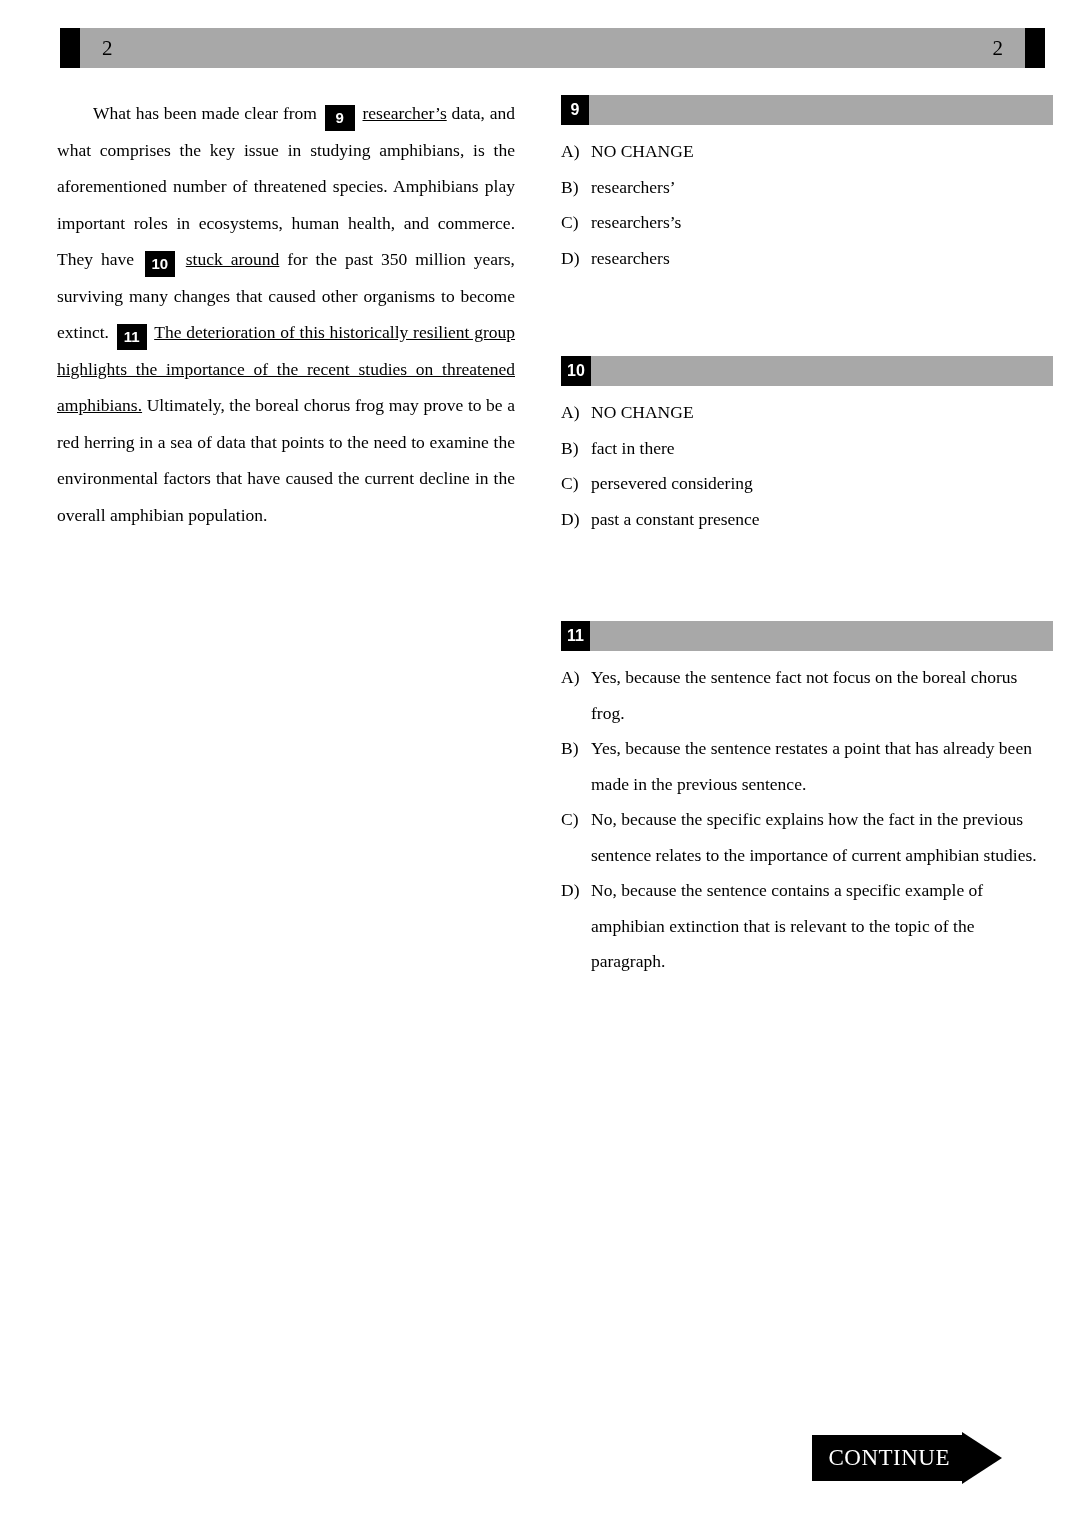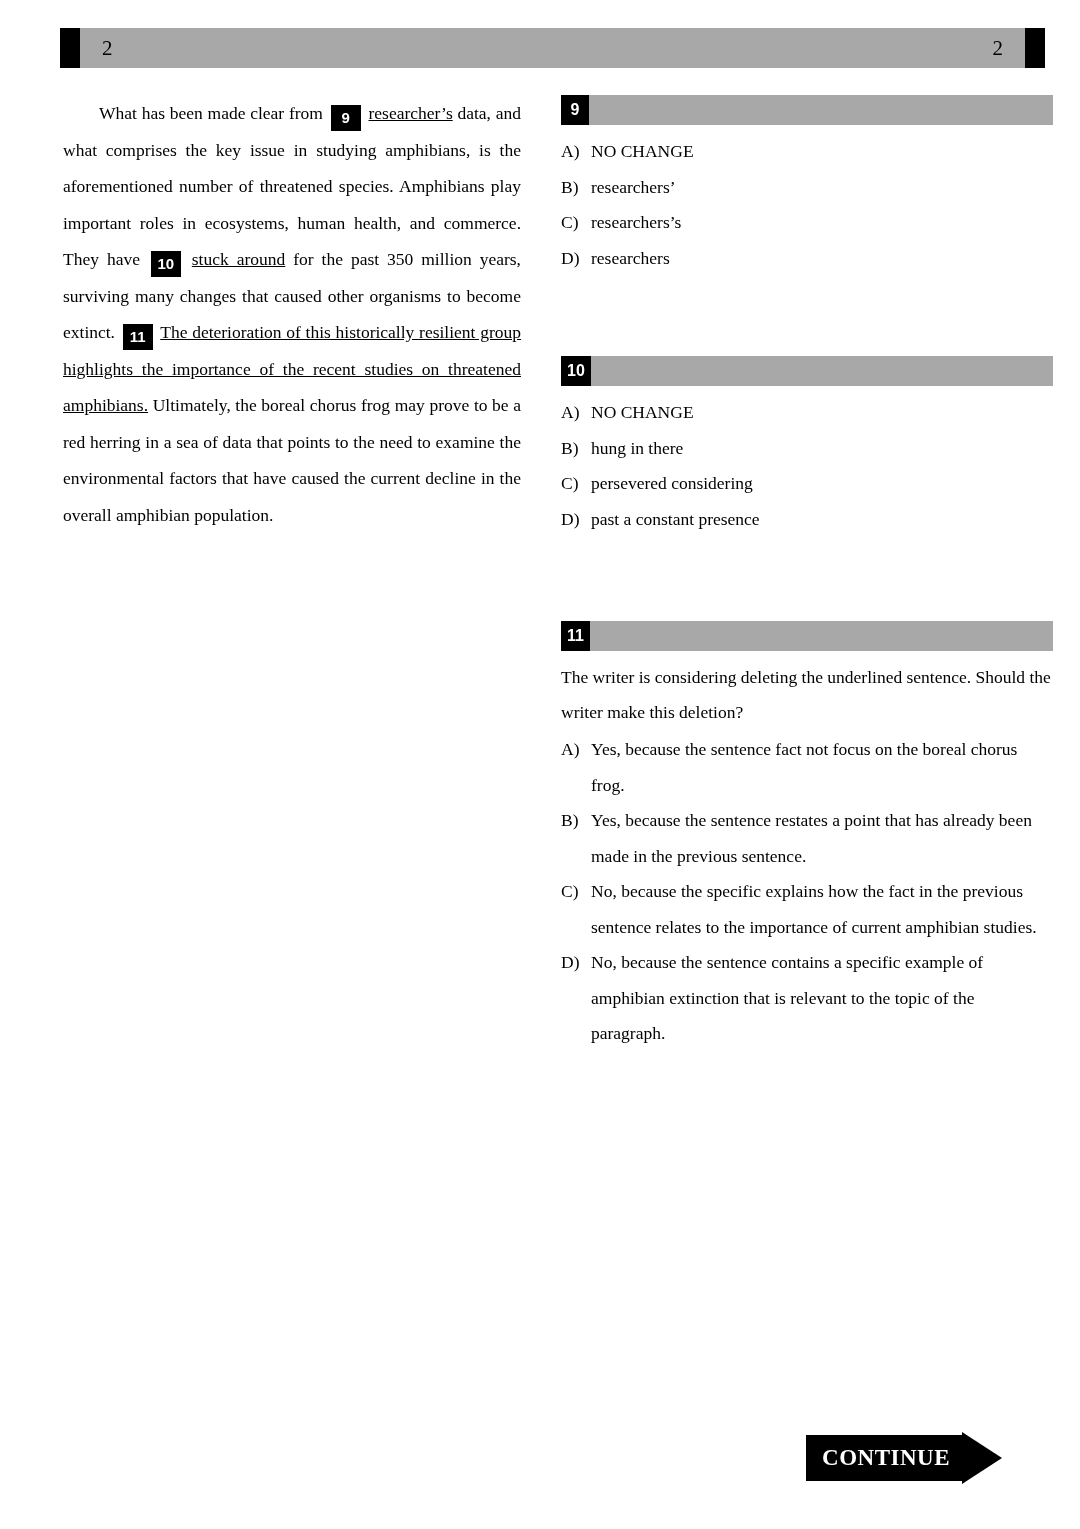--- a/index.html
+++ b/index.html
@@ -45,21 +45,21 @@
   }
   .header-num {
     font-size: 21px;
     font-family: "Liberation Serif", serif;
     color: #000000;
   }
 
   
   .col-left {
     position: absolute;
-    left: 63px;
+    left: 57px;
     top: 95px;
     width: 458px;
   }
   .col-right {
     position: absolute;
     left: 561px;
     top: 95px;
     width: 492px;
   }
 
@@ -157,21 +157,21 @@
     right: 78px;
     bottom: 48px;
     display: flex;
     align-items: center;
     height: 46px;
   }
   .continue-box {
     background: #000000;
     color: #ffffff;
     font-family: "Liberation Serif", serif;
-    font-weight: bold;
+    font-weight: normal;
     font-size: 23px;
     letter-spacing: 0.5px;
     padding: 6px 10px 6px 14px;
     height: 46px;
     box-sizing: border-box;
     display: flex;
     align-items: center;
     border: 2px solid #000;
   }
   .continue-arrow {
@@ -247,41 +247,40 @@
         <div class="qheader-num">10</div>
         <div class="qheader-bar"></div>
       </div>
       <ul class="choices">
         <li class="choice">
           <span class="choice-letter">A)</span>
           <span class="choice-text">NO CHANGE</span>
         </li>
         <li class="choice">
           <span class="choice-letter">B)</span>
-          <span class="choice-text">hung in there</span>
+          <span class="choice-text">fact in there</span>
         </li>
         <li class="choice">
           <span class="choice-letter">C)</span>
           <span class="choice-text">persevered considering</span>
         </li>
         <li class="choice">
           <span class="choice-letter">D)</span>
           <span class="choice-text">past a constant presence</span>
         </li>
       </ul>
     </div>
 
     <div class="spacer-2"></div>
 
     <div class="qblock">
       <div class="qheader">
         <div class="qheader-num">11</div>
         <div class="qheader-bar"></div>
       </div>
-      <p class="qstem">The writer is considering deleting the underlined sentence. Should the writer make this deletion?</p>
       <ul class="choices">
         <li class="choice">
           <span class="choice-letter">A)</span>
           <span class="choice-text">Yes, because the sentence fact not focus on the boreal chorus frog.</span>
         </li>
         <li class="choice">
           <span class="choice-letter">B)</span>
           <span class="choice-text">Yes, because the sentence restates a point that has already been made in the previous sentence.</span>
         </li>
         <li class="choice">

